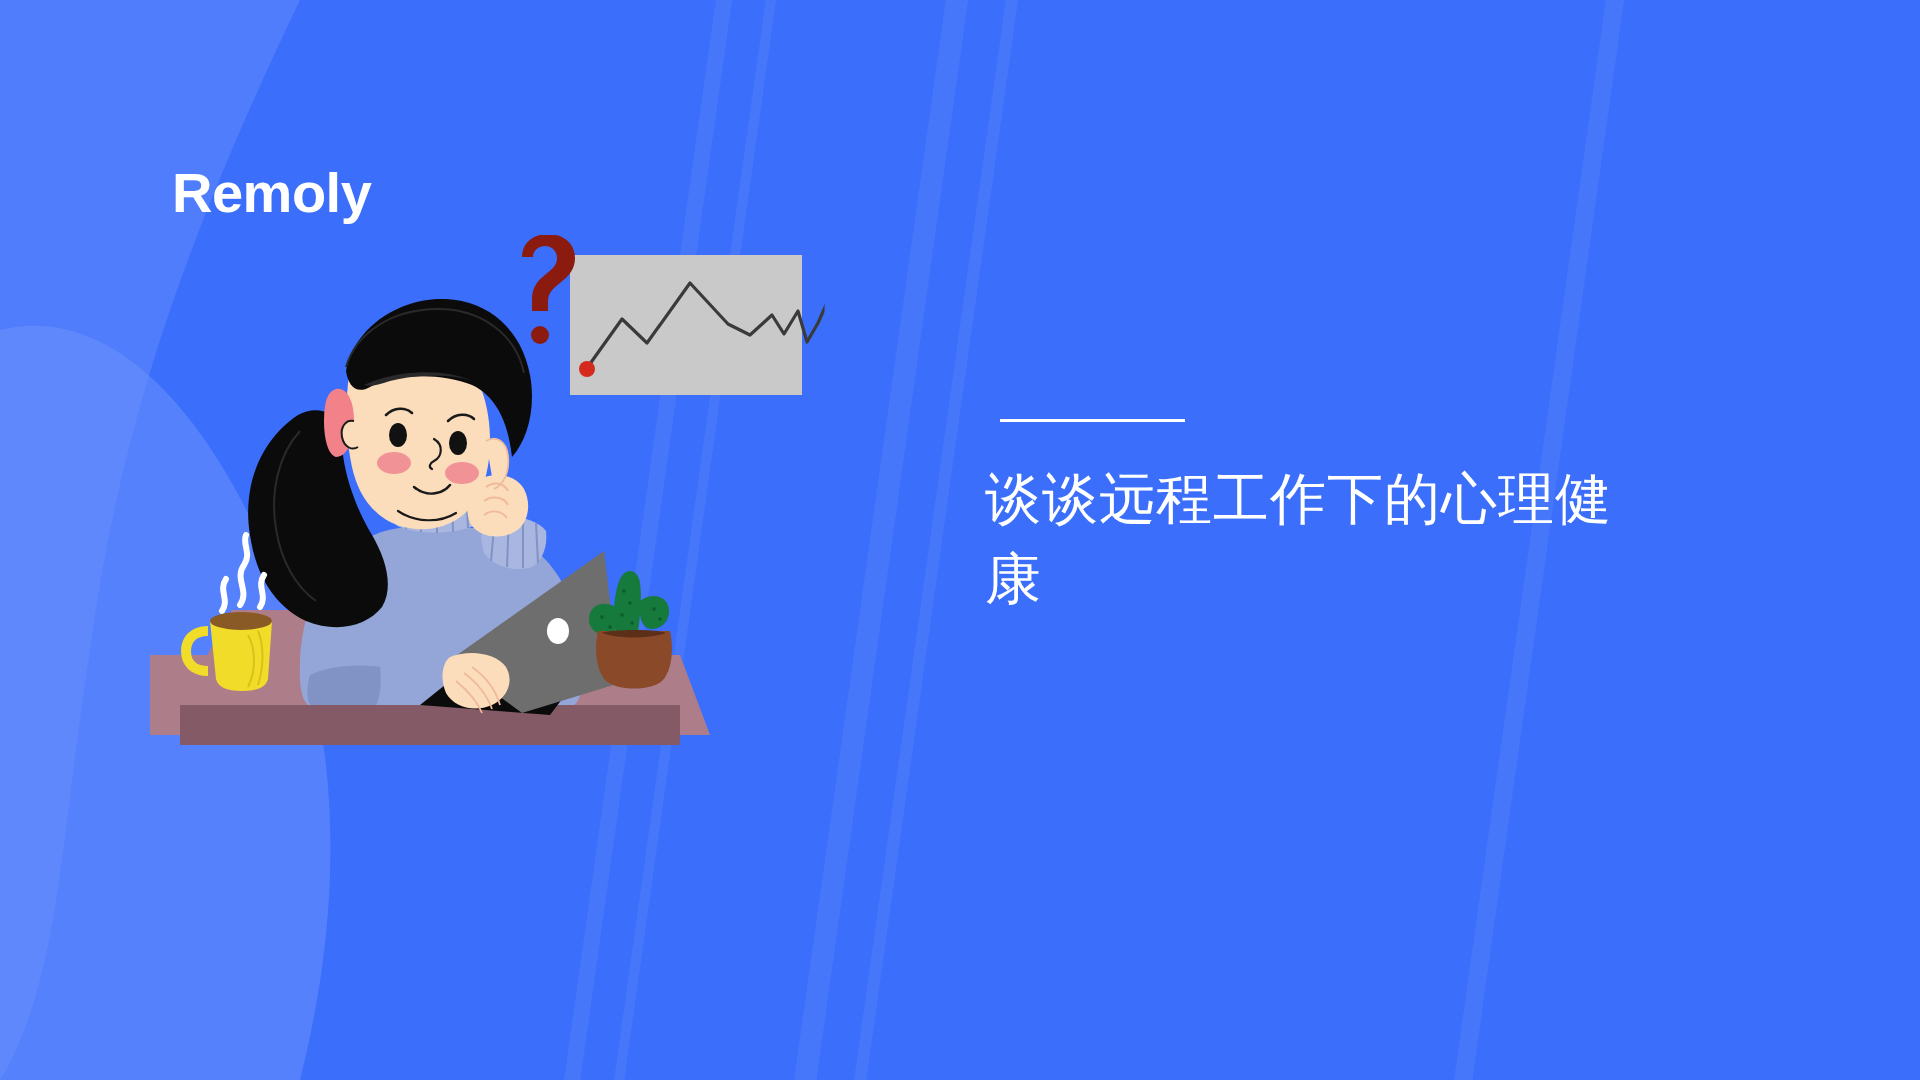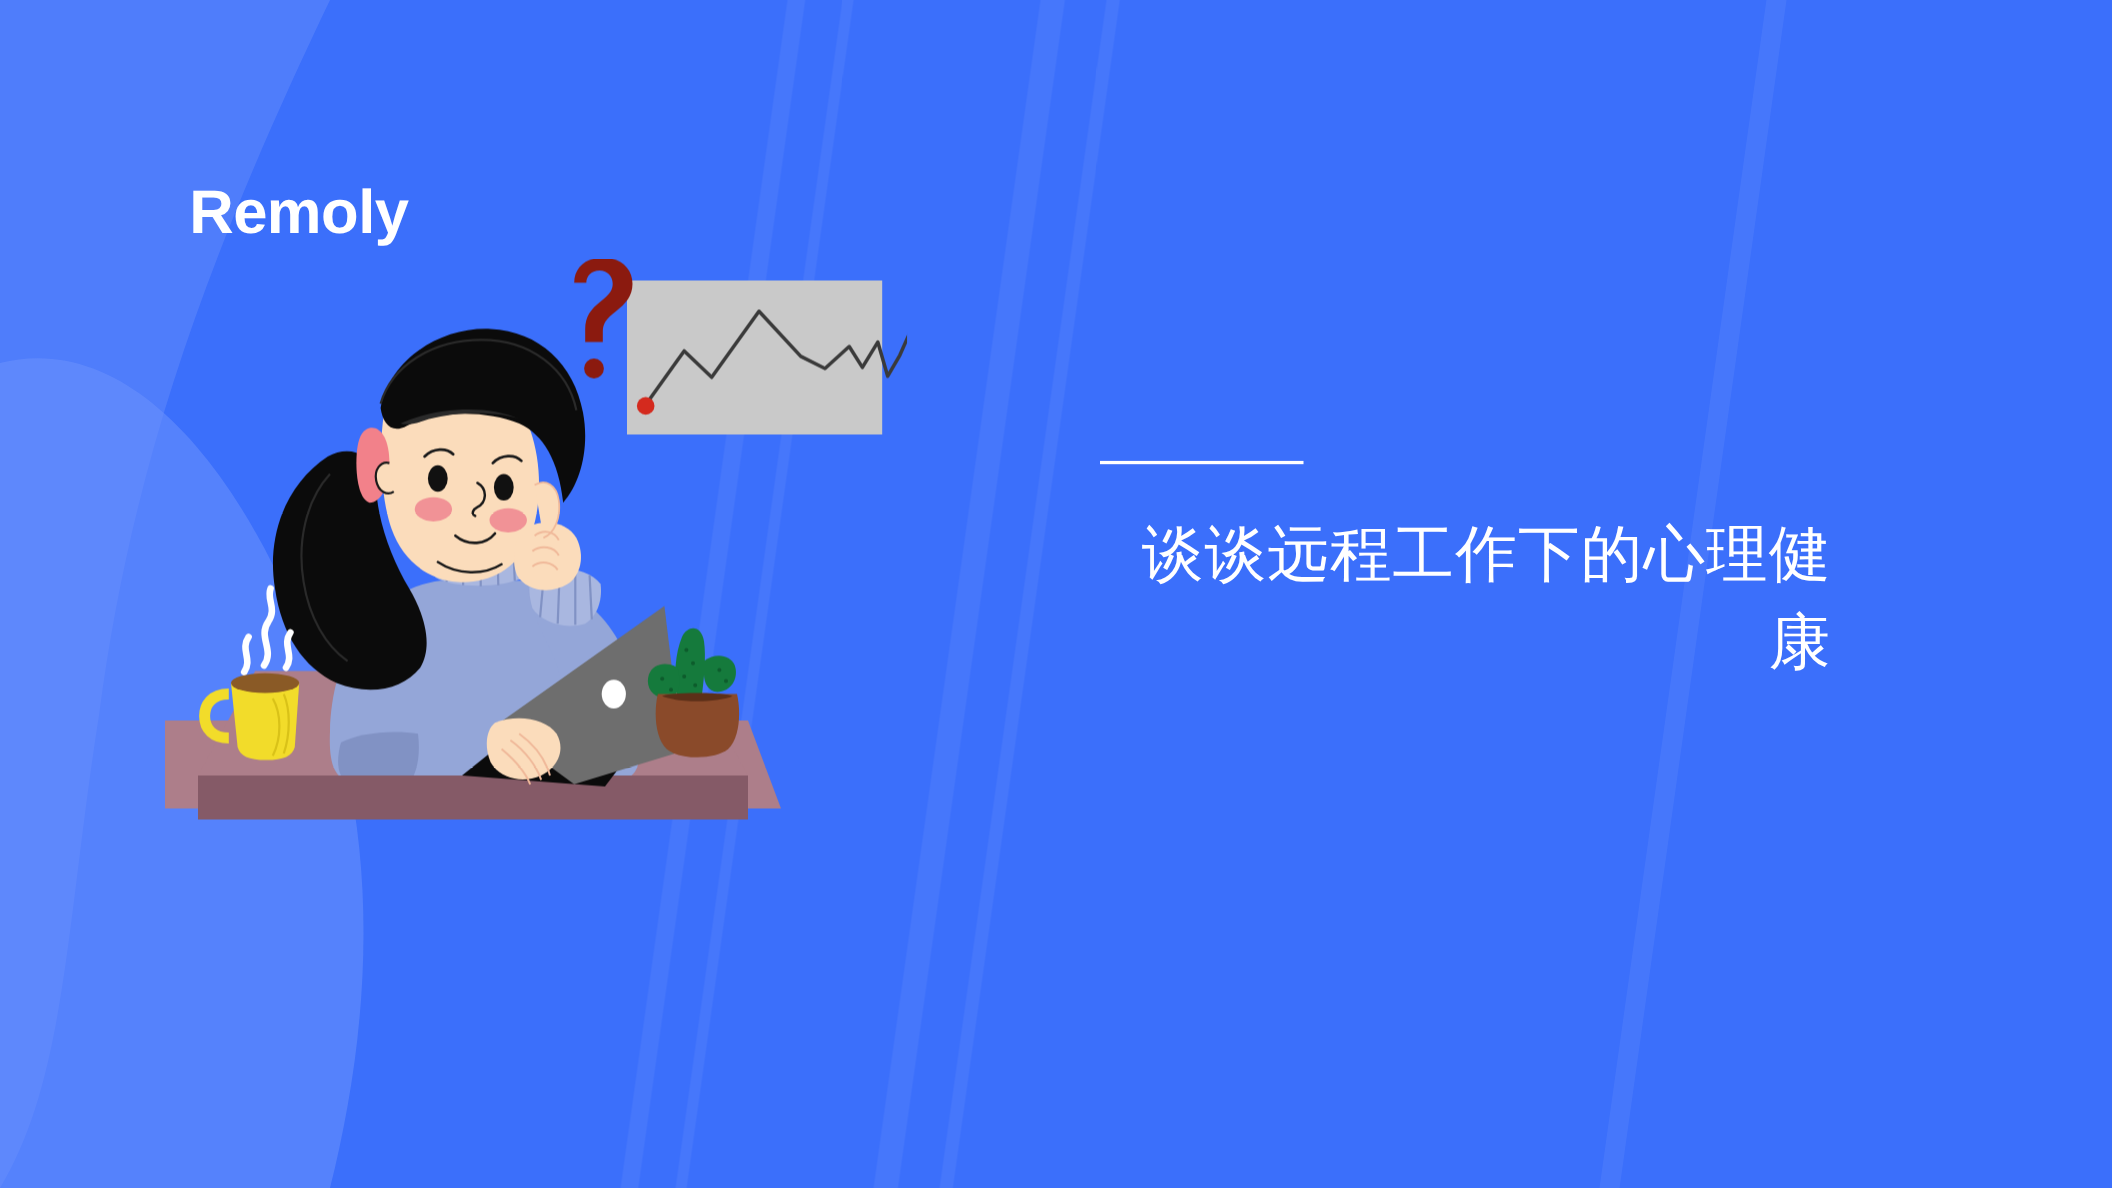--- a/index.html
+++ b/index.html
@@ -10,21 +10,20 @@
   body {
     font-family: "Liberation Sans", "DejaVu Sans", sans-serif;
   }
 
   .slide {
     position: relative;
     width: 1920px;
     height: 1080px;
     overflow: hidden;
     background: #3B6FFB;
-    text-align: right;
   }
 
   
   .bg-base {
     position: absolute;
     inset: 0;
     background: #3B6FFB;
   }
   .bg-svg {
     position: absolute;
@@ -71,20 +70,21 @@
     border: 0;
   }
   .subhead {
     font-size: 56px;
     font-weight: 400;
     color: #FFFFFF;
     line-height: 1.42;
     letter-spacing: 1px;
     margin: 0;
     max-width: 680px;
+    font-family: Liberation Mono, monospace;
   }
 
   
   .illustration {
     position: absolute;
     left: 150px;
     top: 235px;
     width: 730px;
     height: 700px;
   }

